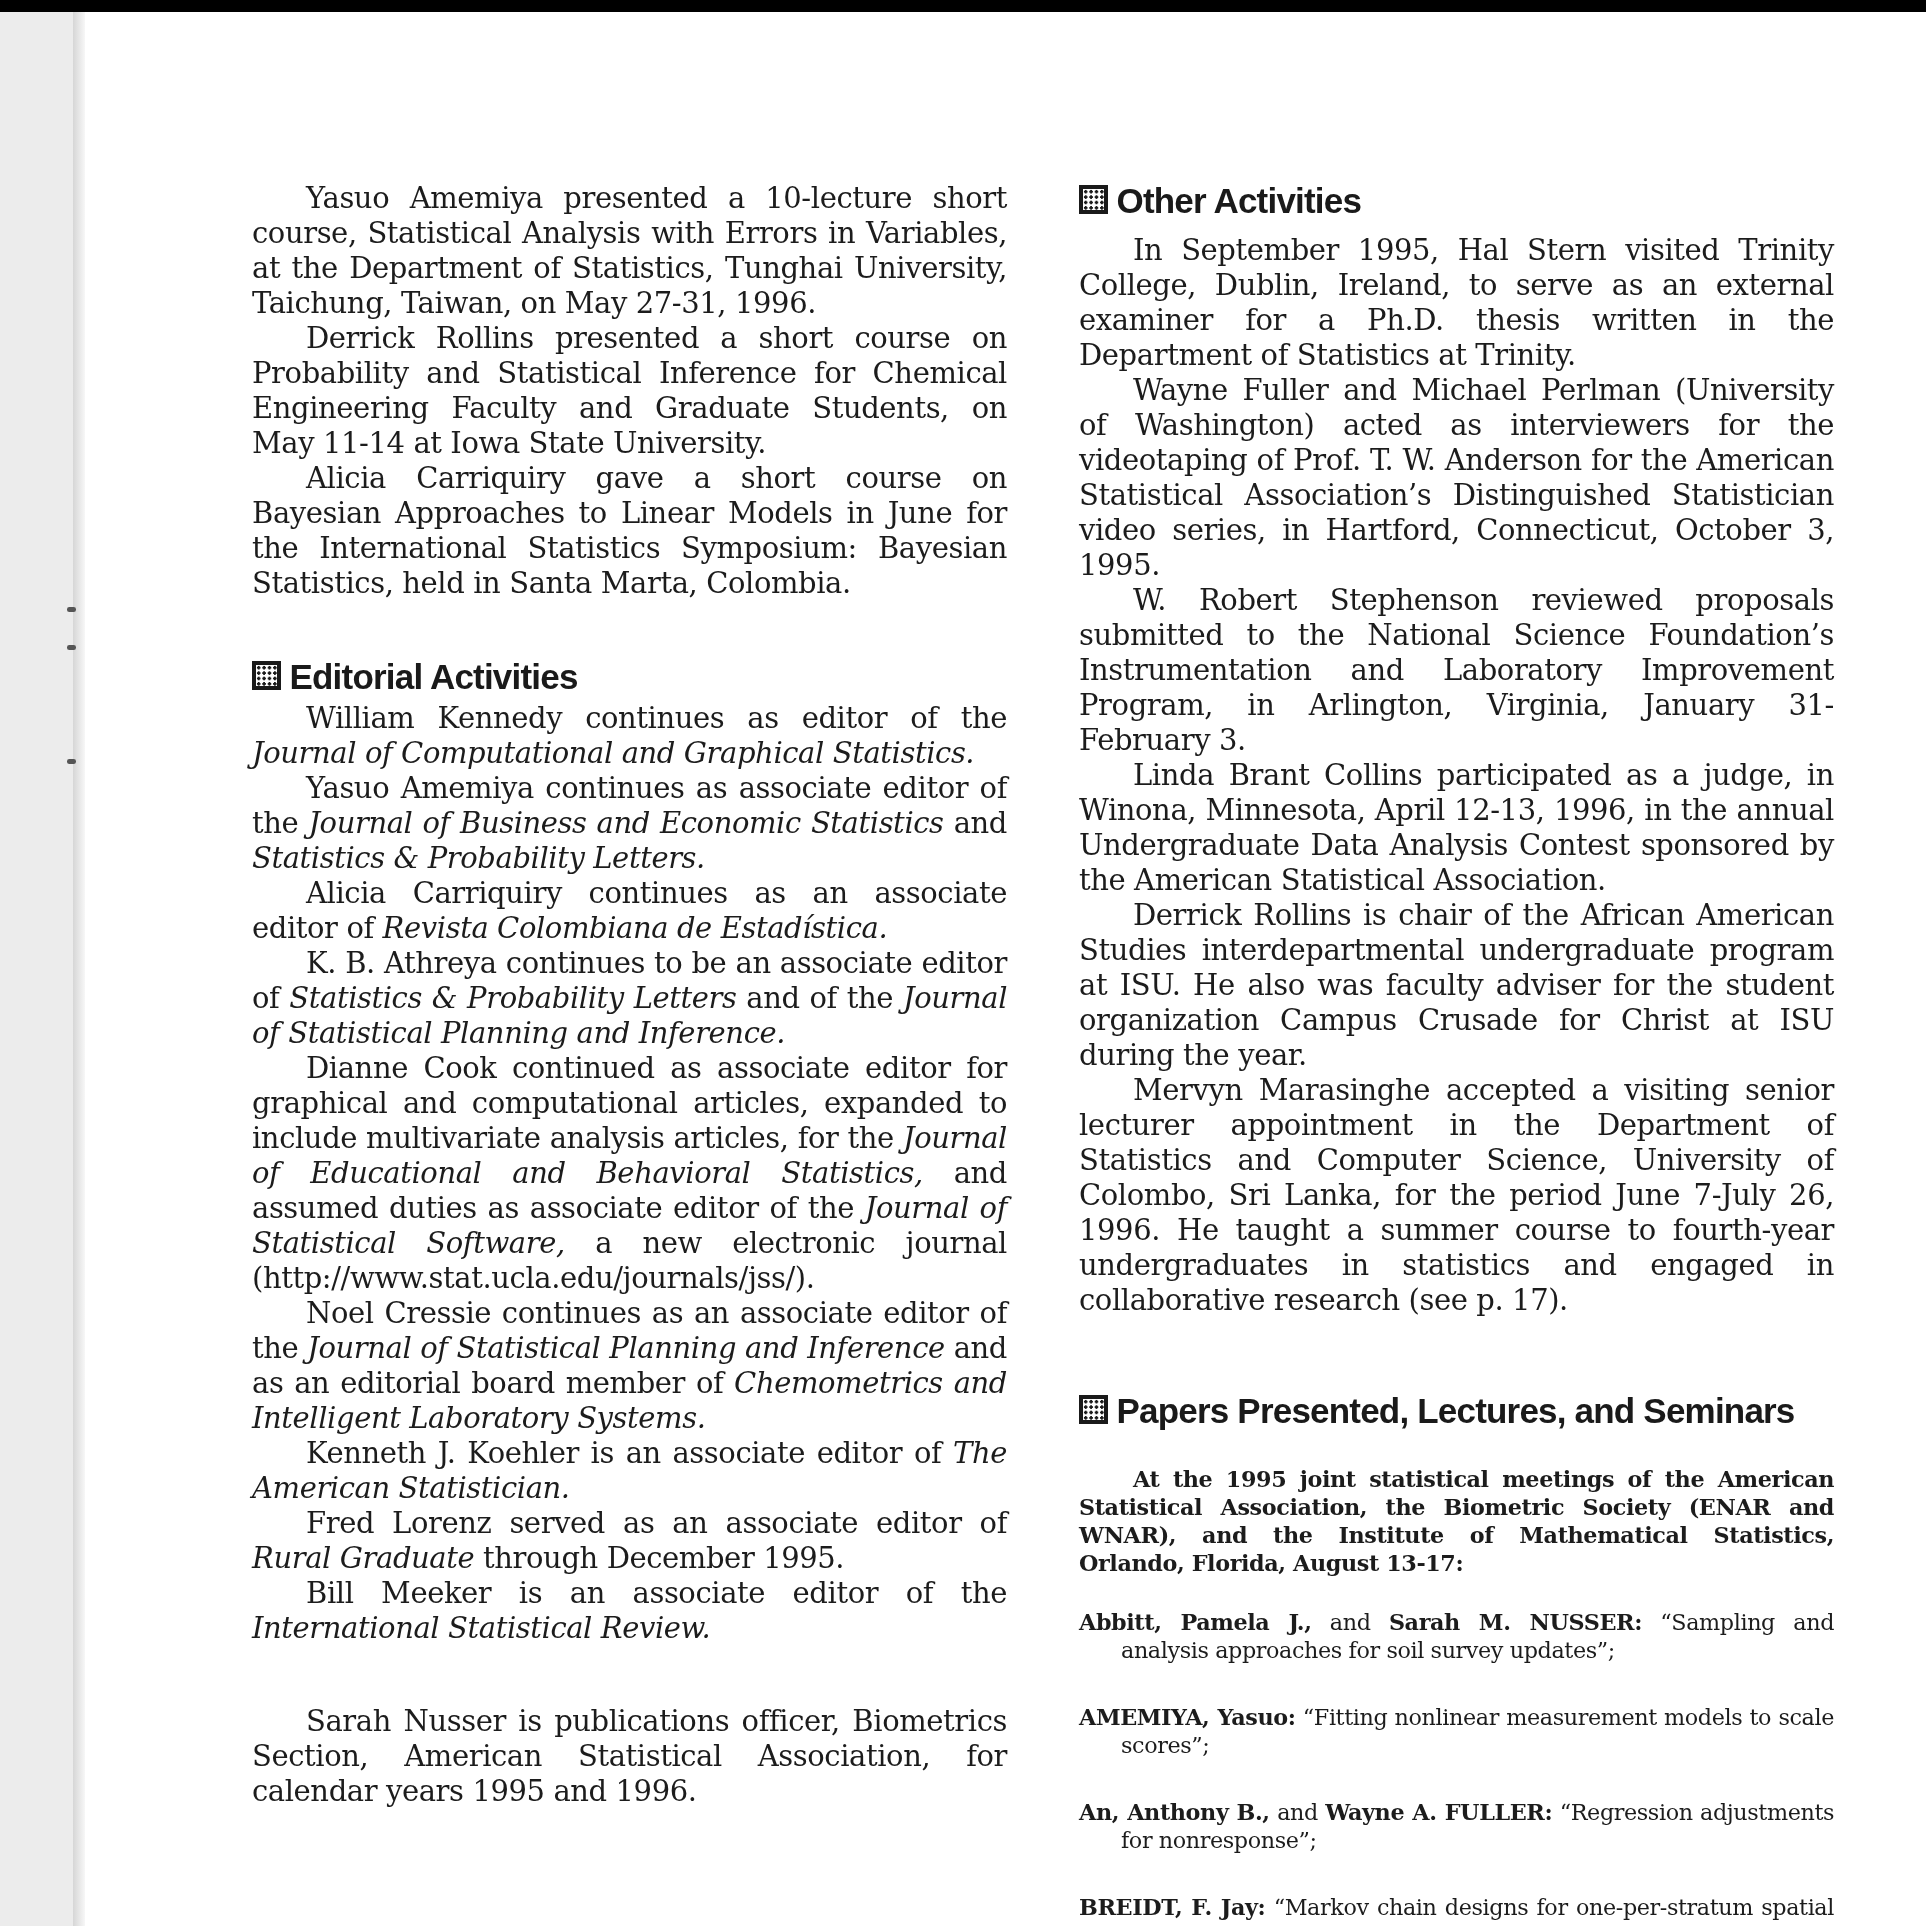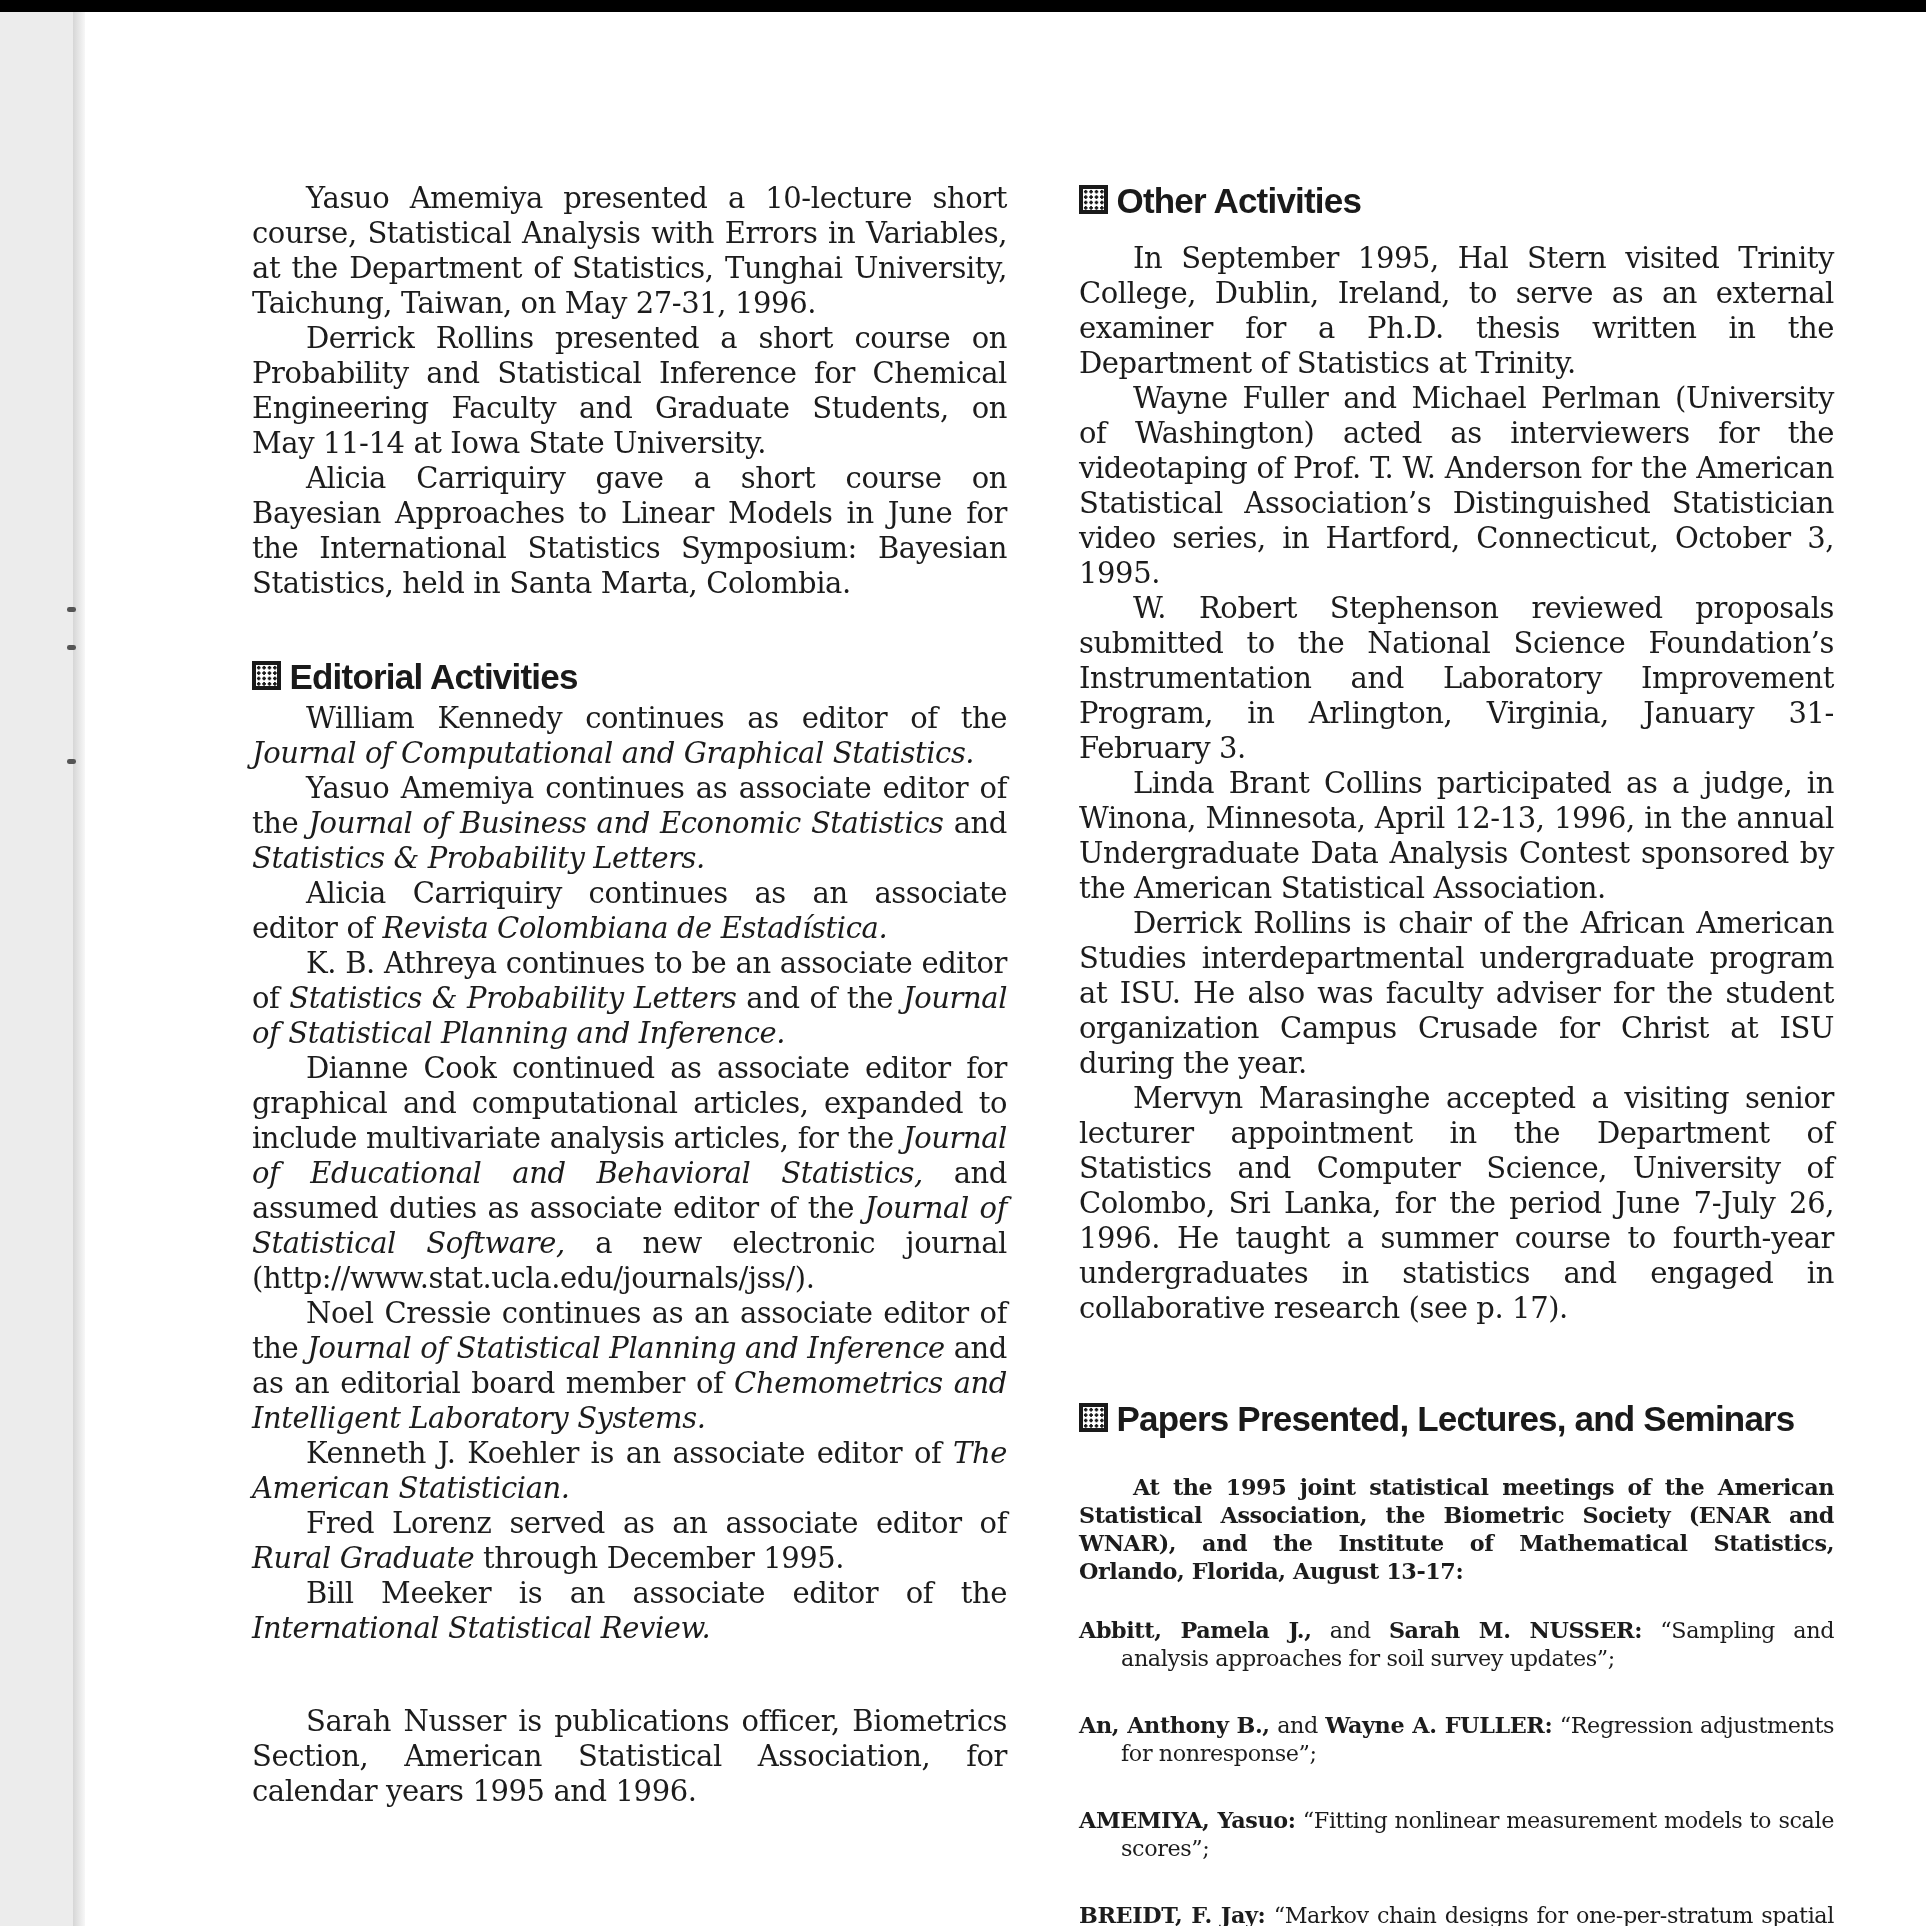--- a/index.html
+++ b/index.html
@@ -76,39 +76,39 @@
   <p class="body"><span>Dianne Cook continued as associate editor for graphical and computational articles, expanded to include multivariate analysis articles, for the </span><i>Journal of Educational and Behavioral Statistics,</i><span> and assumed duties as associate editor of the </span><i>Journal of Statistical Software,</i><span> a new electronic journal (http://www.stat.ucla.edu/journals/jss/).</span></p>
   <p class="body"><span>Noel Cressie continues as an associate editor of the </span><i>Journal of Statistical Planning and Inference</i><span> and as an editorial board member of </span><i>Chemometrics and Intelligent Laboratory Systems.</i><span></span></p>
   <p class="body"><span>Kenneth J. Koehler is an associate editor of </span><i>The American Statistician.</i><span></span></p>
   <p class="body"><span>Fred Lorenz served as an associate editor of </span><i>Rural Graduate</i><span> through December 1995.</span></p>
   <p class="body"><span>Bill Meeker is an associate editor of the </span><i>International Statistical Review.</i><span></span></p>
   <p class="body" style="margin-top:58px;"><span>Sarah Nusser is publications officer, Biometrics Section, American Statistical Association, for calendar years 1995 and 1996.</span></p>
 
 </div>
 
 <div class="col col-right">
-  <div class="section-heading" style="margin-bottom:21px;">
+  <div class="section-heading" style="margin-bottom:13px;">
     <span class="heading-icon"></span>
     <span>Other Activities</span>
   </div>
   <p class="body">In September 1995, Hal Stern visited Trinity College, Dublin, Ireland, to serve as an external examiner for a Ph.D. thesis written in the Department of Statistics at Trinity.</p>
   <p class="body">Wayne Fuller and Michael Perlman (University of Washington) acted as interviewers for the videotaping of Prof. T. W. Anderson for the American Statistical Association’s Distinguished Statistician video series, in Hartford, Connecticut, October 3, 1995.</p>
   <p class="body">W. Robert Stephenson reviewed proposals submitted to the National Science Foundation’s Instrumentation and Laboratory Improvement Program, in Arlington, Virginia, January 31-February 3.</p>
   <p class="body">Linda Brant Collins participated as a judge, in Winona, Minnesota, April 12-13, 1996, in the annual Undergraduate Data Analysis Contest sponsored by the American Statistical Association.</p>
   <p class="body">Derrick Rollins is chair of the African American Studies interdepartmental undergraduate program at ISU.  He also was faculty adviser for the student organization Campus Crusade for Christ at ISU during the year.</p>
   <p class="body">Mervyn Marasinghe accepted a visiting senior lecturer appointment in the Department of Statistics and Computer Science, University of Colombo, Sri Lanka, for the period June 7-July 26, 1996.  He taught a summer course to fourth-year undergraduates in statistics and engaged in collaborative research (see p. 17).</p>
 
   <div class="section-heading" style="margin-top:73px; margin-bottom:35px;">
     <span class="heading-icon"></span>
     <span>Papers Presented, Lectures, and Seminars</span>
   </div>
 
   <p class="intro">At the 1995 joint statistical meetings of the American Statistical Association, the Biometric Society (ENAR and WNAR), and the Institute of Mathematical Statistics, Orlando, Florida, August 13-17:</p>
 
   <div style="margin-top:31px;">
     <p class="ref"><b>Abbitt, Pamela J.,</b><span> and </span><b>Sarah M. NUSSER:</b><span>  “Sampling and analysis approaches for soil survey updates”;</span></p>
+    <p class="ref" style="margin-top:39px;"><b>AMEMIYA, Yasuo:</b><span>  “Fitting nonlinear measurement models to scale scores”;</span></p>
     <p class="ref" style="margin-top:39px;"><b>An, Anthony B.,</b><span> and </span><b>Wayne A. FULLER:</b><span>  “Regression adjustments for nonresponse”;</span></p>
-    <p class="ref" style="margin-top:39px;"><b>AMEMIYA, Yasuo:</b><span>  “Fitting nonlinear measurement models to scale scores”;</span></p>
     <p class="ref" style="margin-top:39px;"><b>BREIDT, F. Jay:</b><span>  “Markov chain designs for one-per-stratum spatial sampling”;</span></p>
 
   </div>
 </div>
 
 
 </body></html>

